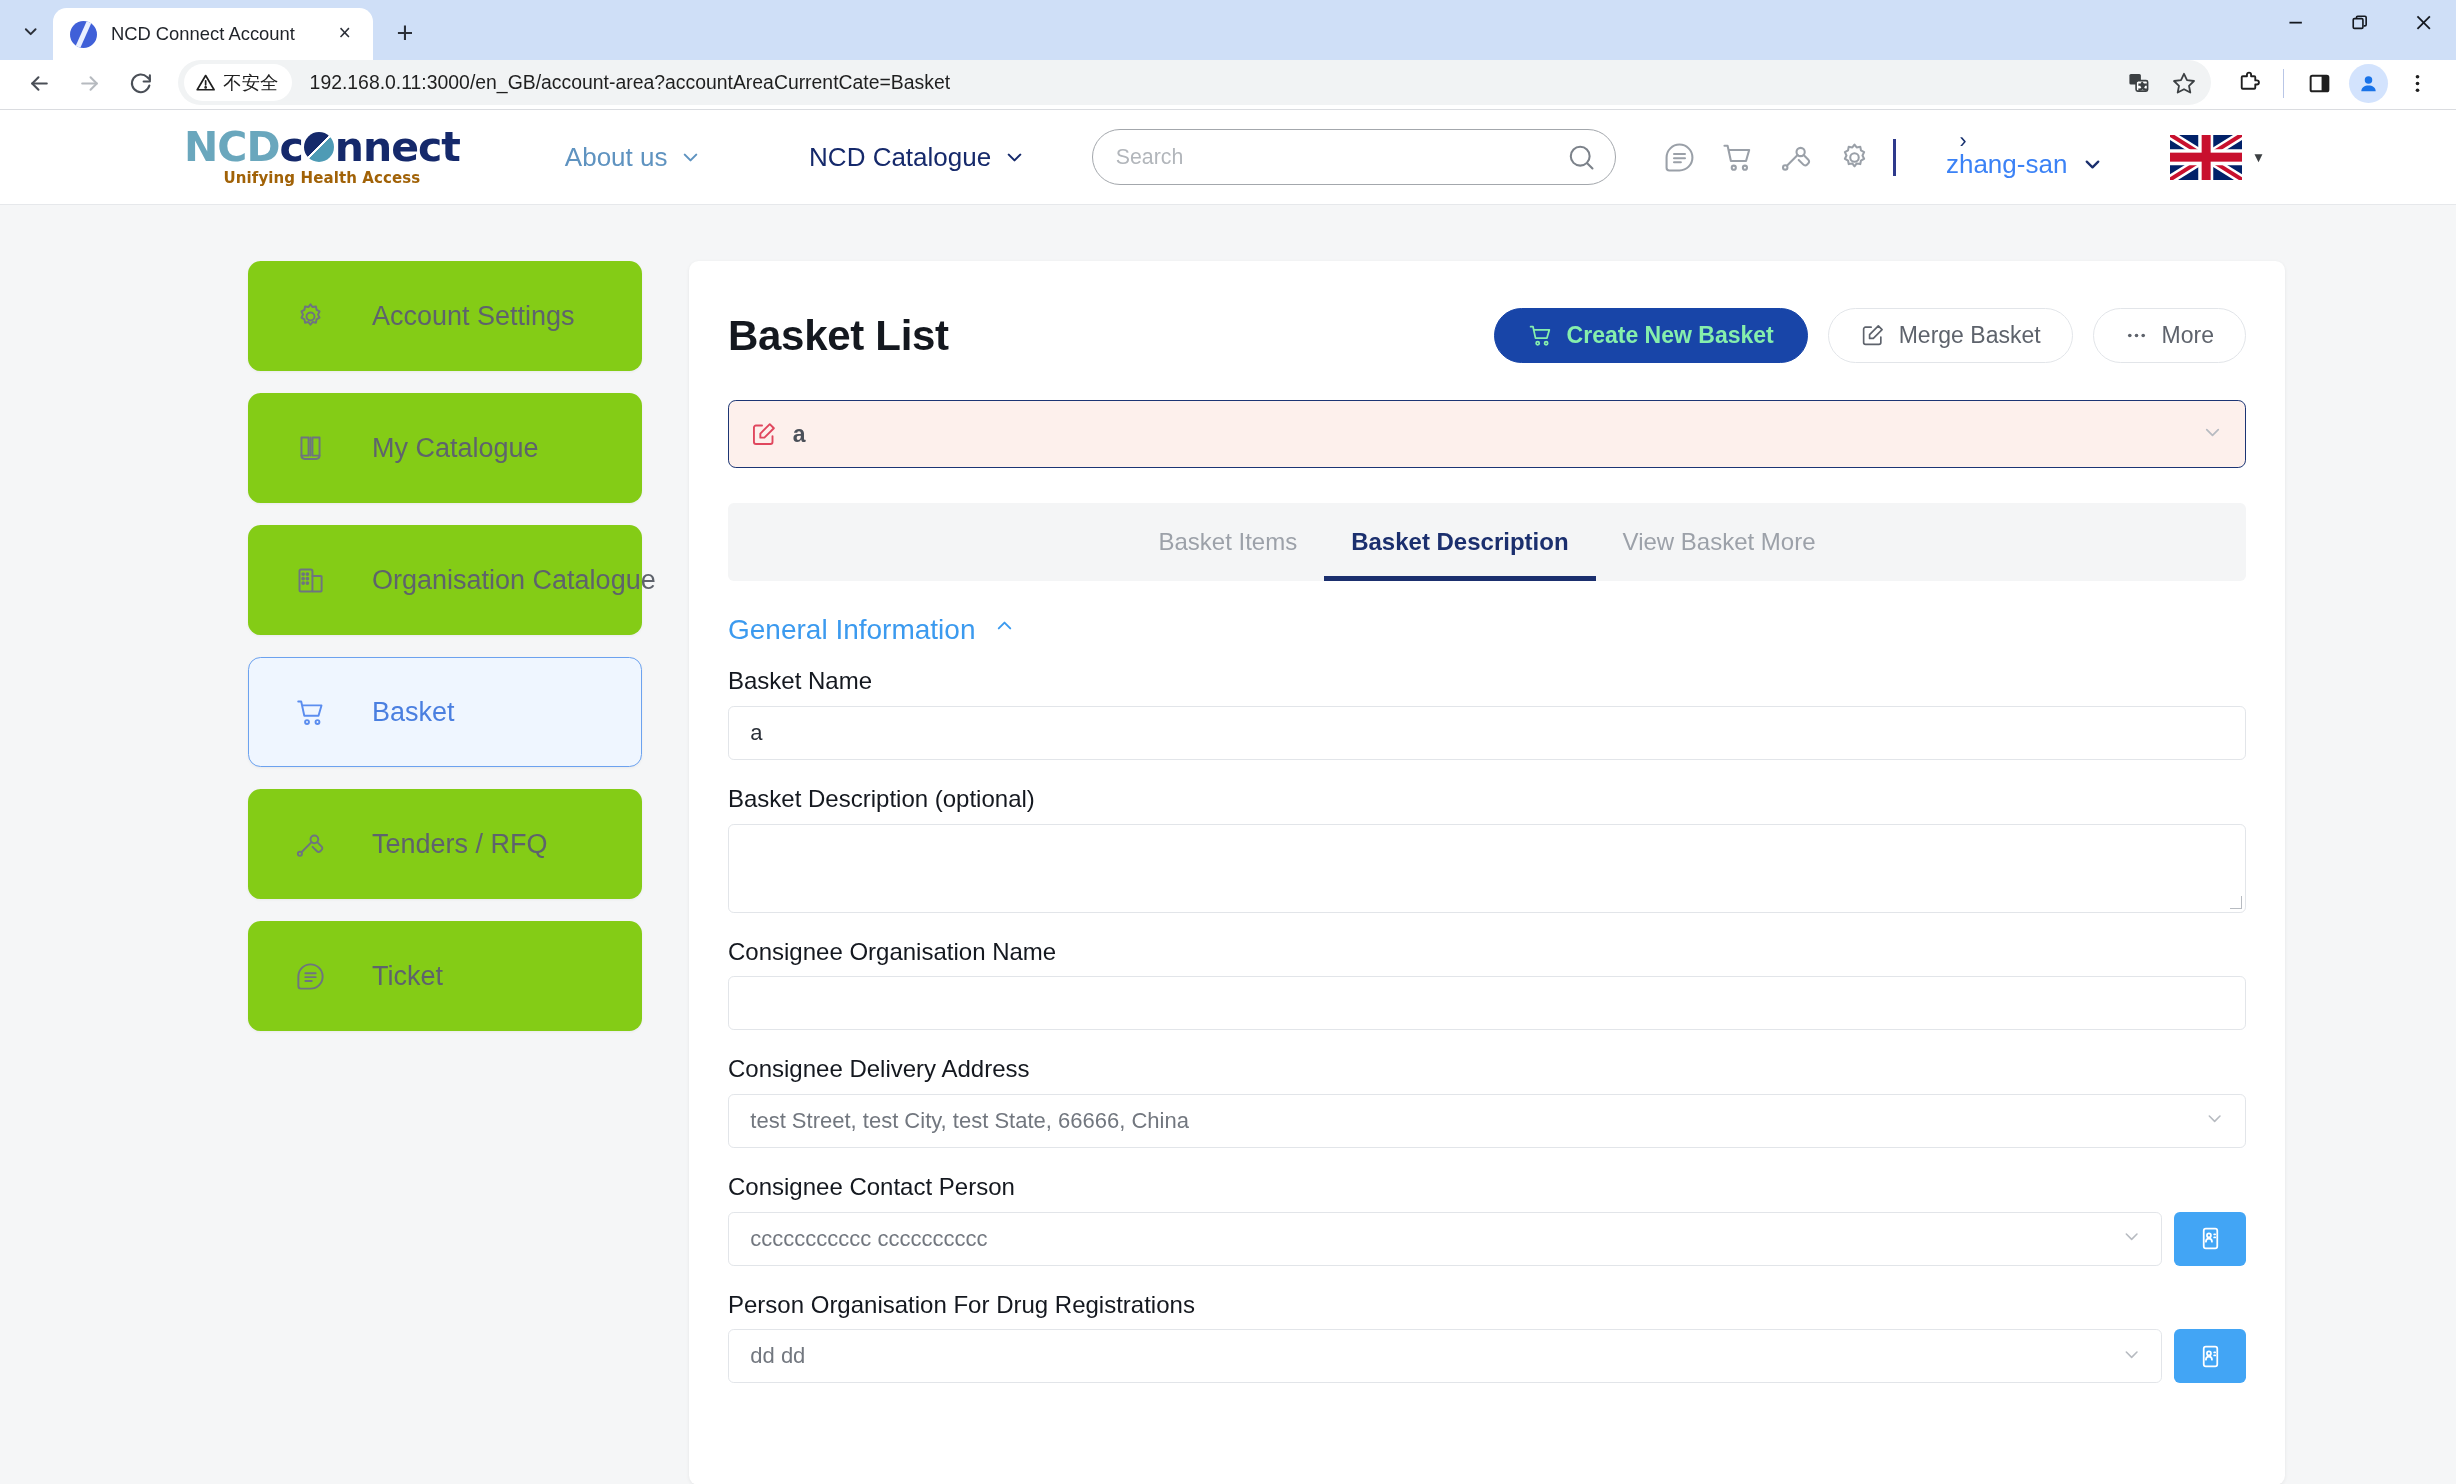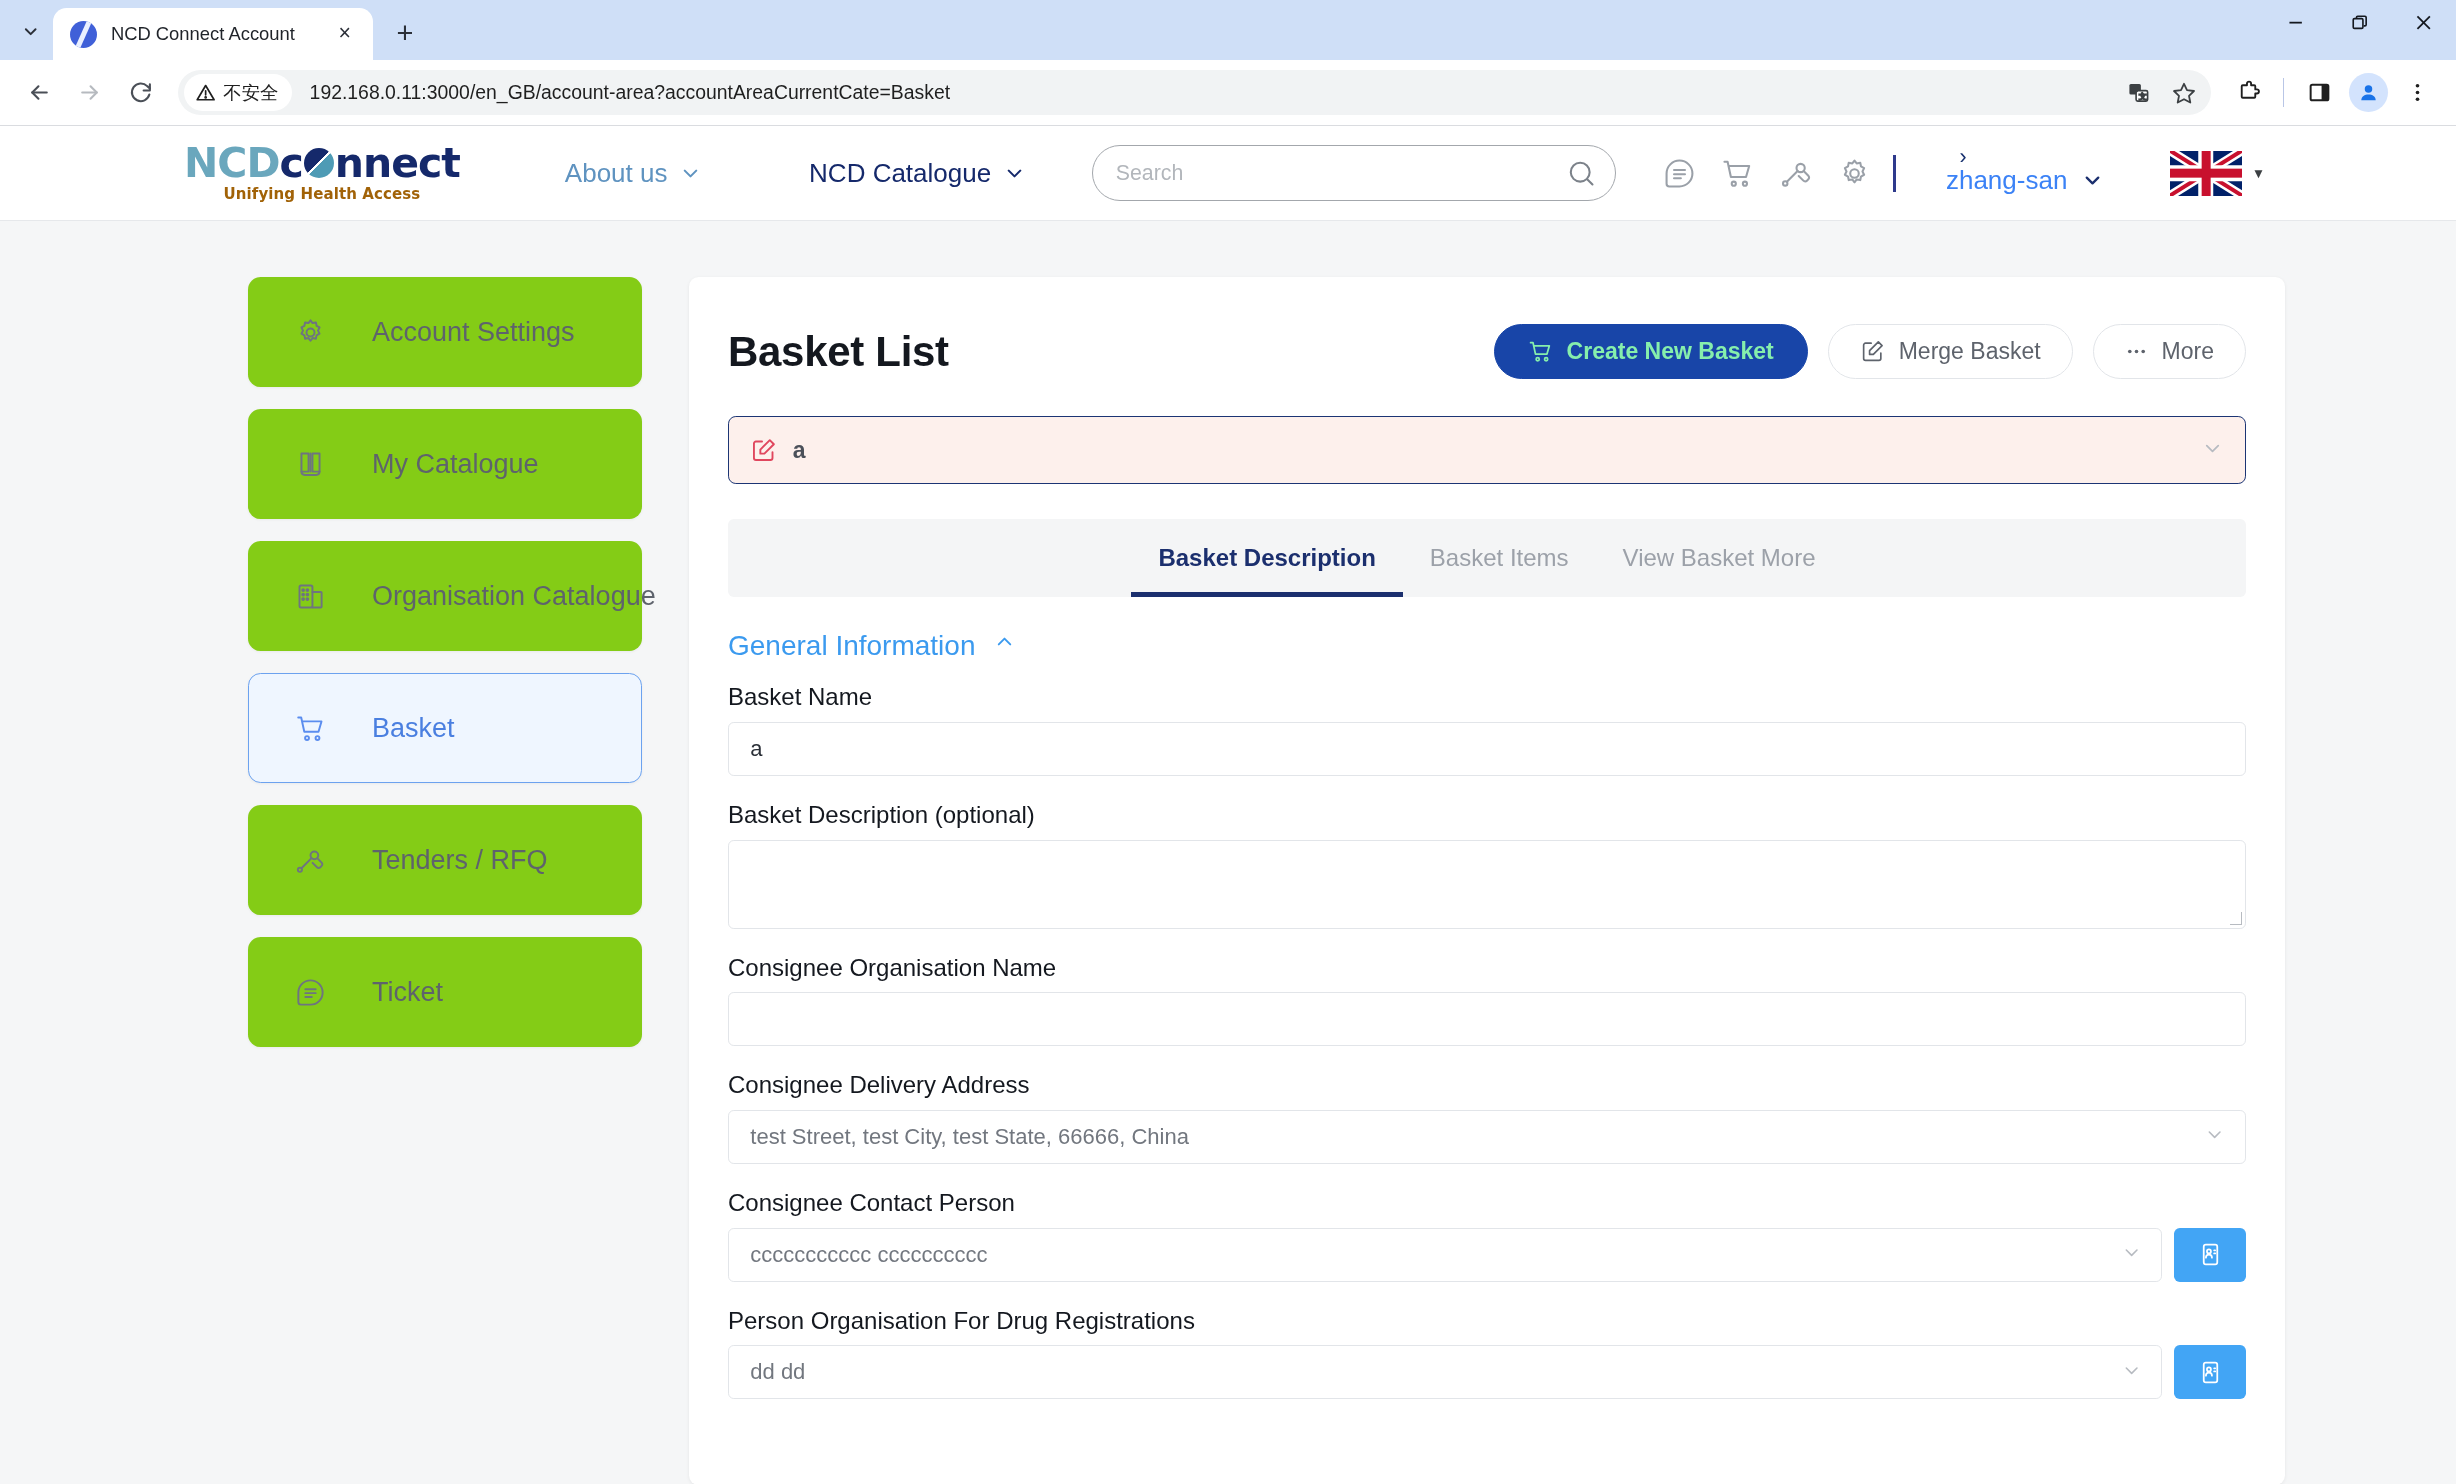--- a/index.html
+++ b/index.html
@@ -75,23 +75,23 @@
     position: absolute; right: 0; top: 0;
     height: 45px; display: flex; align-items: center;
   }
   .winbtn {
     width: 64px; height: 45px;
     display: flex; align-items: center; justify-content: center;
     color: #14181f;
   }
 
   .toolbar {
-    height: 66px;
-    background: #ffffff;
-    display: flex; align-items: center;
+    height: 50px;
+    background: #ffffff;
+    display: flex; align-items: flex-start;
     padding: 0 15.5px;
     gap: 3.9px;
     border-bottom: 1px solid #dadce0;
     flex: none;
   }
   .navbtn {
     width: 47px; height: 47px; flex: none;
     display: flex; align-items: center; justify-content: center;
     color: #4a4f57;
     border-radius: 50%;
@@ -694,22 +694,22 @@
             </svg>
           <span class="val">a</span>
           <span class="caret">
             <svg width="23" height="23" viewBox="0 0 24 24" fill="none" stroke="currentColor" stroke-width="1.8" stroke-linecap="round" stroke-linejoin="round">
                 <polyline points="6 9 12 15 18 9"></polyline>
               </svg>
           </span>
         </div>
 
         <div class="tabs">
+          <div class="tab-item">Basket Items</div>
           <div class="tab-item active">Basket Description</div>
-          <div class="tab-item">Basket Items</div>
           <div class="tab-item">View Basket More</div>
         </div>
 
         <div class="section-head">
           <span>General Information</span>
           <svg width="23" height="23" viewBox="0 0 24 24" fill="none" stroke="currentColor" stroke-width="2" stroke-linecap="round" stroke-linejoin="round">
               <polyline points="6 15 12 9 18 15"></polyline>
             </svg>
         </div>
 

